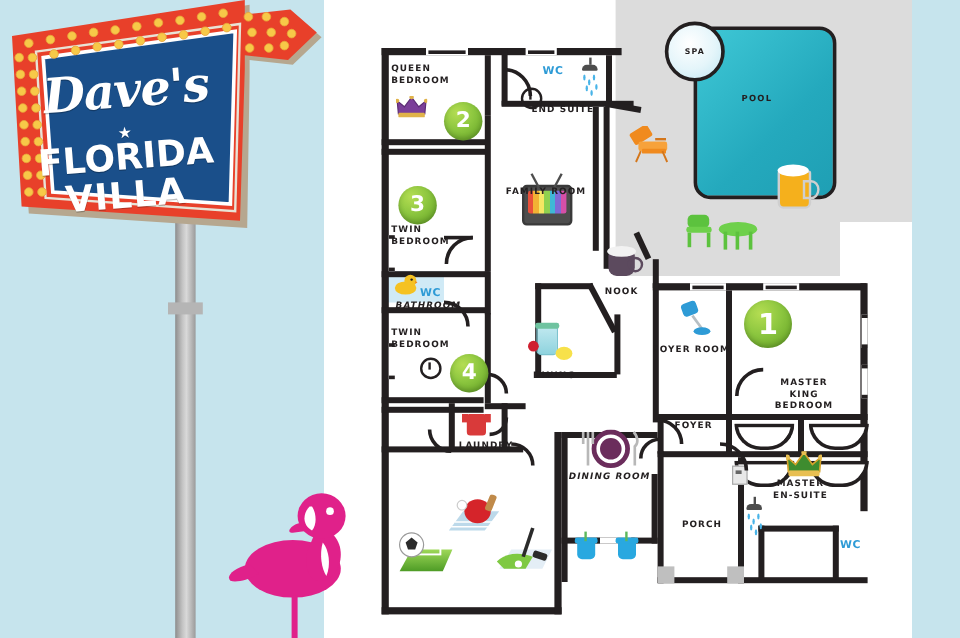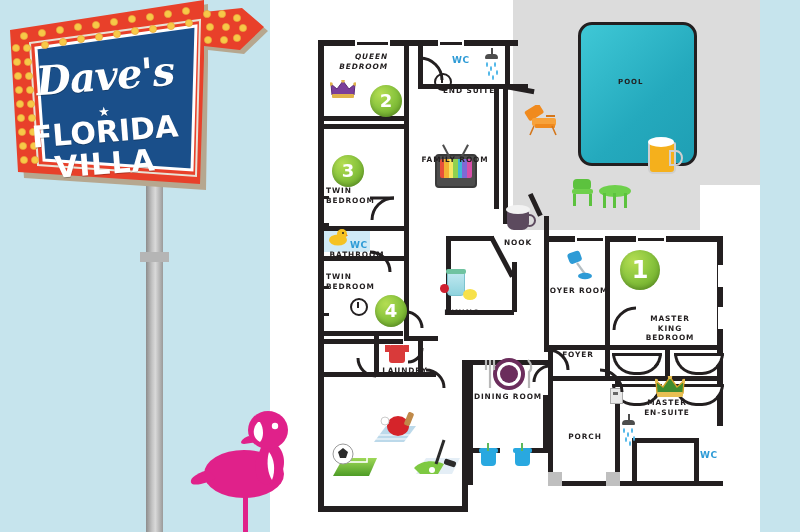--- a/index.html
+++ b/index.html
@@ -88,20 +88,21 @@
 
   <div class="bgleft"></div>
   <div class="bgright"></div>
 
   <div class="patio" style="left:513px;top:0px;width:247px;height:165px;"></div>
   <div class="patio" style="left:513px;top:165px;width:187px;height:65px;"></div>
   <div class="patio" style="left:700px;top:165px;width:60px;height:20px;"></div>
 
   <div class="pool" style="left:578px;top:22px;width:113px;height:138px;"></div>
   <div class="pool-lbl" style="left:618px;top:78px;">POOL</div>
+  <div class="spa" style="left:554px;top:18px;">SPA</div>
 
   <div class="ic" style="left:522px;top:105px;width:40px;height:32px;">
     <svg width="40" height="32" viewBox="0 0 40 32">
       <rect x="4" y="2" width="17" height="11" rx="2" fill="#f08a1e" transform="rotate(-32 12 8)"></rect>
       <rect x="10" y="13" width="24" height="8" rx="2" fill="#f7a23b"></rect>
       <rect x="13" y="19" width="20" height="4" rx="1" fill="#f08a1e"></rect>
       <path d="M12 21 L8 30 M30 21 L34 30" stroke="#d4761a" stroke-width="1.6" fill="none"></path>
       <rect x="24" y="10" width="9" height="2" fill="#d4761a"></rect>
     </svg>
   </div>
@@ -227,21 +228,21 @@
       <path d="M48 328 a18 18 0 0 0 18 18"></path>
       <path d="M112 318 a14 14 0 0 1 -14 14"></path>
       <path d="M116 340 a18 18 0 0 1 18 18"></path>
       <path d="M326 278 a22 22 0 0 0 -22 22"></path>
       <path d="M238 320 a20 20 0 0 1 20 20"></path>
       <path d="M224 352 a16 16 0 0 1 16 -16"></path>
       <path d="M290 340 a22 22 0 0 1 22 22"></path>
     </g>
   </svg>
 
-  <div class="room-label" style="left:326px;top:52px;width:62px;text-align:right;font-style:italic;">QUEEN
+  <div class="room-label" style="left:326px;top:52px;width:62px;text-align:left;">QUEEN
 BEDROOM</div>
   <div class="ic crown" style="left:330px;top:80px;">
     <svg width="26" height="18" viewBox="0 0 26 18">
       <path d="M2 15 L1 4 L7 9 L13 1 L19 9 L25 4 L24 15 Z" fill="#7b3f99" stroke="#5c2d75" stroke-width="1"></path>
       <rect x="2" y="14" width="22" height="4" rx="1" fill="#e0b34a"></rect>
       <circle cx="1" cy="4" r="1.8" fill="#e0b34a"></circle>
         <circle cx="25" cy="4" r="1.8" fill="#e0b34a"></circle>
       <circle cx="13" cy="1" r="1.8" fill="#e0b34a"></circle>
     </svg>
   </div>
@@ -274,21 +275,21 @@
   <div class="ic" style="left:328px;top:228px;width:20px;height:18px;">
     <svg width="20" height="18" viewBox="0 0 20 18">
       <ellipse cx="10" cy="12" rx="9" ry="5.5" fill="#f5c222"></ellipse>
       <circle cx="14" cy="6" r="5" fill="#f5c222"></circle>
       <path d="M18 6 L20 7.5 L18 8.5 Z" fill="#f08a1e"></path>
       <circle cx="15" cy="5" r="1" fill="#231f20"></circle>
     </svg>
   </div>
   <div class="ic wcicon" style="left:350px;top:228px;"></div>
   <div class="wc-label" style="left:350px;top:240px;">WC</div>
-  <div class="room-label" style="left:322px;top:250px;width:70px;">BATHROOM</div>
+  <div class="room-label" style="left:322px;top:250px;width:70px;font-style:italic;">BATHROOM</div>
   <div style="position:absolute;left:322px;top:226px;width:48px;height:26px;background:#aad9ef;opacity:.55;border-radius:2px;z-index:-1;"></div>
 
   <div class="room-label" style="left:326px;top:272px;width:62px;text-align:left;">TWIN
 BEDROOM</div>
   <div class="badge" style="left:375px;top:295px;">4</div>
 
   <div class="ic" style="left:447px;top:272px;">
     <div class="blender"></div>
     <div class="lemon" style="position:absolute;left:16px;top:17px;"></div>
     <div class="cherry" style="position:absolute;left:-7px;top:12px;"></div>
@@ -331,21 +332,21 @@
   <div class="room-label" style="left:379px;top:366px;width:52px;">LAUNDRY</div>
 
   <div class="ic" style="left:478px;top:358px;width:62px;height:30px;">
     <svg width="62" height="32" viewBox="0 0 62 32">
       <circle cx="31" cy="16" r="14" fill="#fff" stroke="#6b2d5c" stroke-width="4"></circle>
       <circle cx="31" cy="16" r="9" fill="#6b2d5c"></circle>
       <path d="M8 2 L8 12 M12 2 L12 12 M16 2 L16 12 M12 12 L12 30" stroke="#b8b8b8" stroke-width="2.2" fill="none"></path>
       <path d="M50 2 C54 6 54 12 51 14 L51 30" stroke="#b8b8b8" stroke-width="2.2" fill="none"></path>
     </svg>
   </div>
-  <div class="room-label" style="left:472px;top:392px;width:72px;">DINING ROOM</div>
+  <div class="room-label" style="left:472px;top:392px;width:72px;font-style:italic;">DINING ROOM</div>
 
   <div class="room-label" style="left:555px;top:350px;width:46px;">FOYER</div>
 
   <div class="room-label" style="left:634px;top:398px;width:66px;">MASTER
 EN-SUITE</div>
   <div class="ic" style="left:622px;top:420px;">
     <div class="shower-h"></div>
     <div class="drop" style="left:1px;top:8px;"></div>
       <div class="drop" style="left:5px;top:12px;"></div>
     <div class="drop" style="left:9px;top:8px;"></div>

